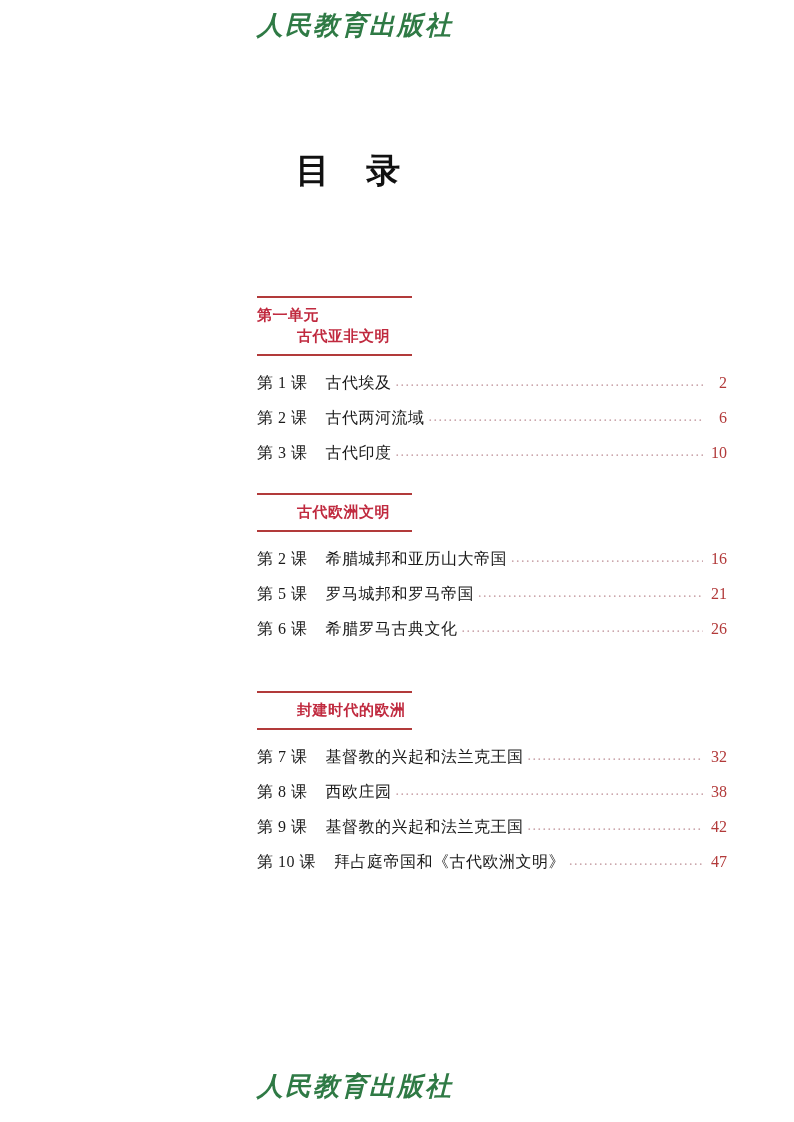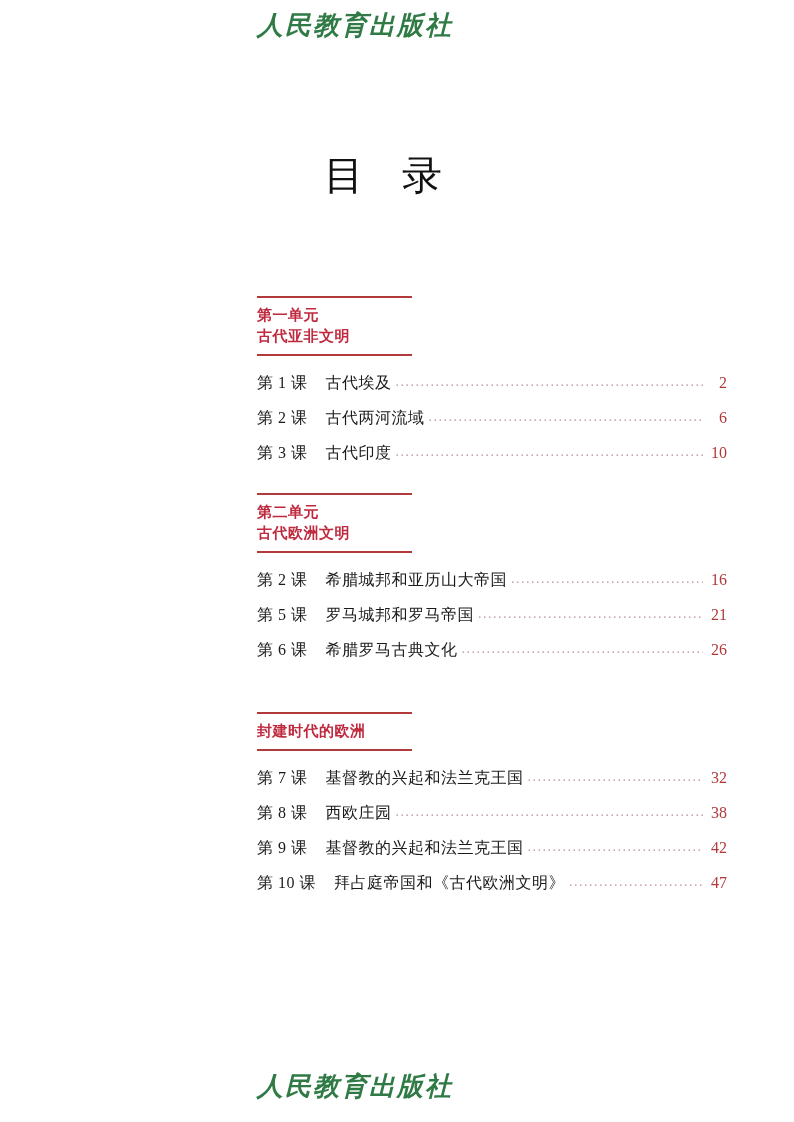--- a/index.html
+++ b/index.html
@@ -39,26 +39,25 @@
   .publisher-logo.top { top: 8px; }
   .publisher-logo.bottom { bottom: 18px; }
 
   
   .doc-title {
     position: absolute;
     top: 148px;
     left: 0;
     width: 100%;
     text-align: center;
-    font-size: 40px;
-    font-weight: normal;
+    font-size: 34px;
+    font-weight: bold;
     letter-spacing: 14px;
     color: #111111;
     font-family: "Liberation Serif", "DejaVu Serif", serif;
-    margin-left: 35px;
   }
 
   
   .toc {
     position: absolute;
     left: 257px;
     top: 296px;
     width: 470px;
   }
 
@@ -81,21 +80,21 @@
   }
   .unit-name,
   .unit-sub {
     color: #c02a3f;
     font-weight: bold;
     font-size: 15px;
     font-family: "Liberation Sans", sans-serif;
     line-height: 21px;
     letter-spacing: 0.5px;
   }
-  .unit-sub { padding-bottom: 1px; }
+  .unit-sub { padding-bottom: 1px; margin-left: 40px; }
 
   .entries {
     margin-top: 10px;
   }
   .entry {
     display: flex;
     align-items: baseline;
     font-size: 16px;
     line-height: 34px;
     color: #1a1a1a;
@@ -161,21 +160,20 @@
           <span class="entry-label">第 3 课</span>
           <span class="entry-title">古代印度</span>
           <span class="entry-dots">..................................................................................</span>
           <span class="entry-page">10</span>
         </div>
       </div>
     </div>
 
     <div class="unit-block" style="margin-top:22px;">
       <div class="unit-rule"></div>
-      <div class="unit-name">第二单元</div>
       <div class="unit-sub">古代欧洲文明</div>
       <div class="unit-rule bottom-rule"></div>
       <div class="entries">
         <div class="entry">
           <span class="entry-label">第 2 课</span>
           <span class="entry-title">希腊城邦和亚历山大帝国</span>
           <span class="entry-dots">..................................................................................</span>
           <span class="entry-page">16</span>
         </div>
         <div class="entry">

